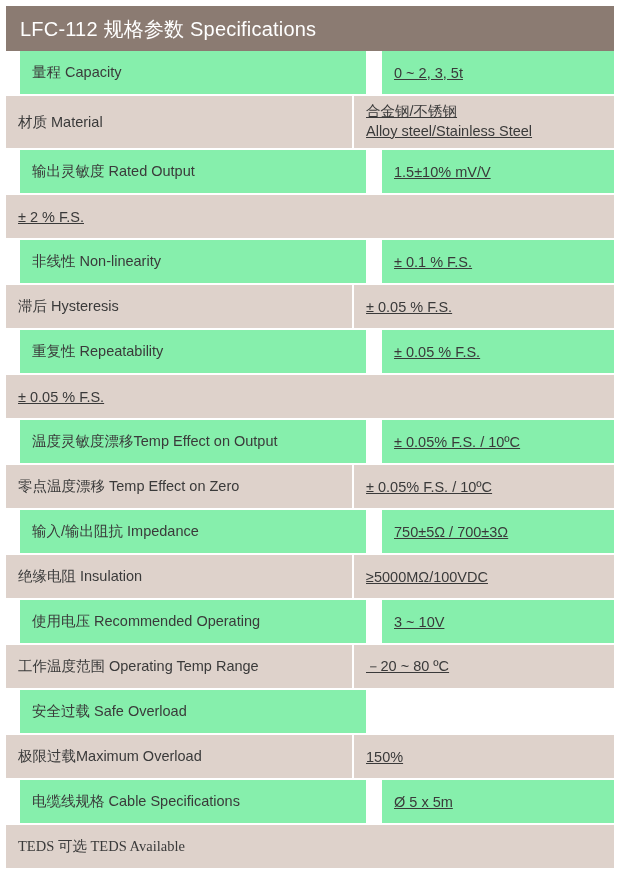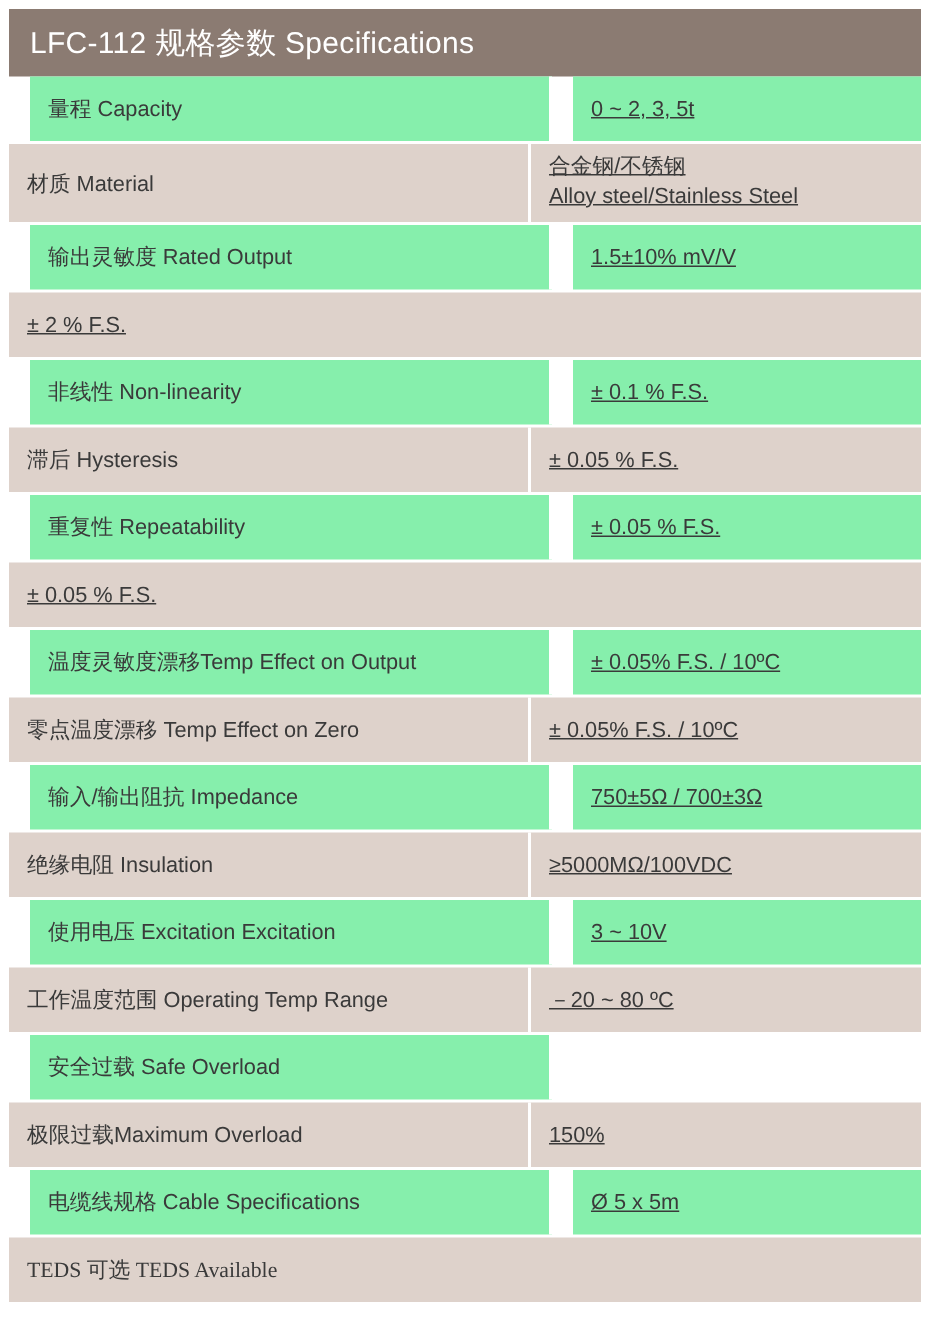--- a/index.html
+++ b/index.html
@@ -137,21 +137,21 @@
       <div class="cell label">输入/输出阻抗 Impedance</div>
       <div class="cell value">750±5Ω / 700±3Ω</div>
     </div>
 
     <div class="row shade-b normal">
       <div class="cell label">绝缘电阻  Insulation</div>
       <div class="cell value">≥5000MΩ/100VDC</div>
     </div>
 
     <div class="row shade-a normal">
-      <div class="cell label">使用电压 Excitation Excitation</div>
+      <div class="cell label">使用电压 Recommended Operating</div>
       <div class="cell value">3 ~ 10V</div>
     </div>
 
     <div class="row shade-b normal">
       <div class="cell label">工作温度范围 Operating Temp  Range</div>
       <div class="cell value">－20 ~ 80 ºC</div>
     </div>
 
     <div class="row shade-a normal">
       <div class="cell label">安全过载 Safe Overload</div>

